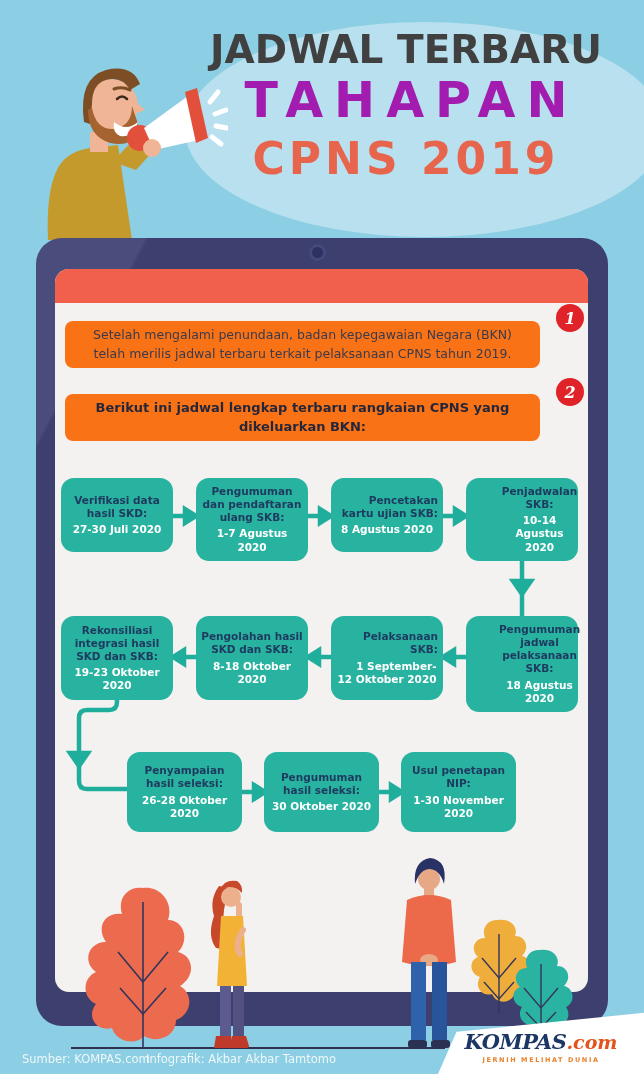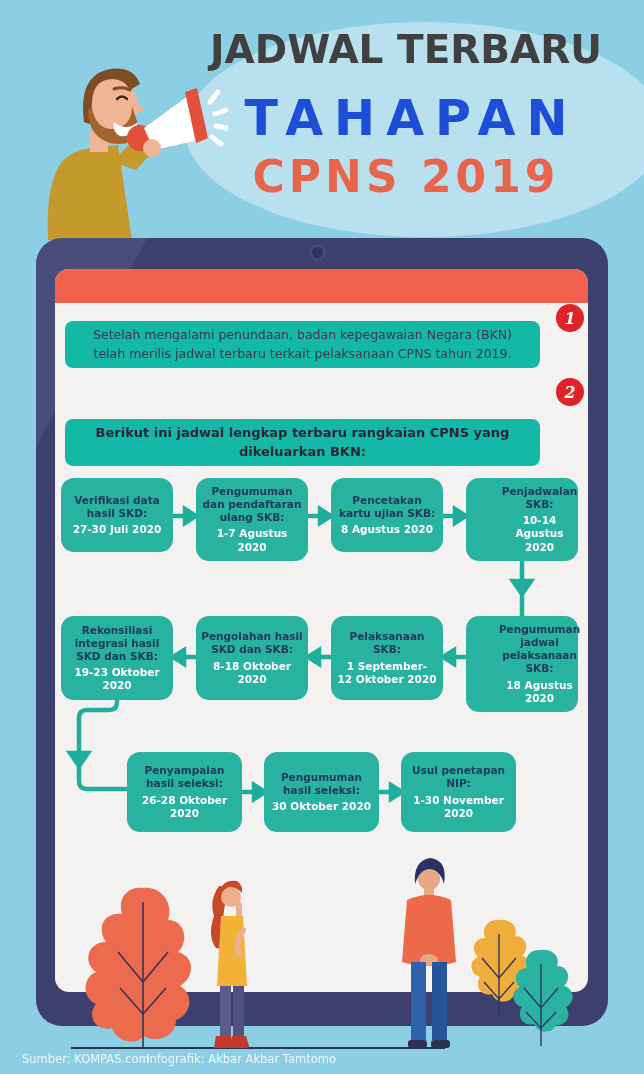--- a/index.html
+++ b/index.html
@@ -4,50 +4,50 @@
 <style>
   html,body{margin:0;padding:0;}
   #stage{position:relative;width:644px;height:1074px;background:#8ccee3;overflow:hidden;
          font-family:"DejaVu Sans","Liberation Sans",sans-serif;}
   
   .blob{position:absolute;left:185px;top:22px;width:480px;height:215px;border-radius:50%;
         background:#b9e0ee;}
   
   .title{position:absolute;left:180px;top:30px;width:452px;text-align:center;line-height:1;}
   .t1{font-size:39px;font-weight:800;color:#404040;letter-spacing:0px;}
-  .t2{font-size:49px;font-weight:800;color:#1d4ed8;letter-spacing:11px;margin-top:25px;margin-left:11px;}
+  .t2{font-size:49px;font-weight:800;color:#a21caf;letter-spacing:11px;margin-top:7px;margin-left:11px;}
   .t3{font-size:44px;font-weight:800;color:#e8654d;letter-spacing:4px;margin-top:12px;}
   
   .tablet{position:absolute;left:36px;top:238px;width:572px;height:788px;border-radius:26px;
           background:linear-gradient(118deg,#4a4c7b 0 11%,#3d3f6e 11.4%);}
   .camera{position:absolute;left:273px;top:6px;width:17px;height:17px;border-radius:50%;
           background:#2e3062;border:3px solid #45487a;box-sizing:border-box;}
   .screen{position:absolute;left:19px;top:31px;width:533px;height:723px;border-radius:14px;
           background:#f4f2f0;overflow:hidden;}
   .redbar{position:absolute;left:0;top:0;width:533px;height:34px;background:#f15f4d;}
-  .note{position:absolute;left:10px;width:475px;min-height:47px;background:#14b8a6;border-radius:8px;
+  .note{position:absolute;left:10px;width:475px;min-height:47px;background:#f97316;border-radius:8px;
         display:flex;align-items:center;justify-content:center;text-align:center;
         color:#3a3a4c;font-size:12.5px;line-height:1.45;padding:4px 16px;box-sizing:border-box;}
   .note1{top:52px;}
-  .note2{top:125px;font-weight:bold;color:#26263a;font-size:13px;margin-top:25px;}
+  .note2{top:125px;font-weight:bold;color:#26263a;font-size:13px;}
   .badge{position:absolute;width:28px;height:28px;border-radius:50%;background:#e02329;color:#fff;
          display:flex;align-items:center;justify-content:center;
          font-family:"DejaVu Serif","Liberation Serif",serif;font-style:italic;font-weight:bold;font-size:16px;}
   .b1{left:501px;top:35px;}
   .b2{left:501px;top:109px;}
   
   .step{position:absolute;background:#28b2a0;border-radius:13px;box-sizing:border-box;
         display:flex;flex-direction:column;align-items:center;justify-content:center;
         text-align:center;padding:7px 5px;width:112px;}
   .step .lbl{font-size:10.5px;font-weight:bold;color:#1e3a5e;line-height:1.25;}
   .step .date{font-size:10.5px;font-weight:bold;color:#ffffff;line-height:1.25;margin-top:3px;white-space:pre-line;}
   .r1{top:209px;min-height:74px;}
   .r2{top:347px;min-height:84px;}
   .r3{top:483px;min-height:80px;width:115px;}
-  .c1{left:6px;} .c2{left:141px;} .c3{left:276px;} .c4{left:411px;padding-left:40px;}
+  .c1{left:6px;} .c2{left:141px;} .c3{left:276px;text-align:right;} .c4{left:411px;padding-left:40px;}
   .p1{left:72px;} .p2{left:209px;} .p3{left:346px;}
   .connectors{position:absolute;left:0;top:0;pointer-events:none;}
   
   .speaker{position:absolute;left:18px;top:44px;pointer-events:none;}
   .people{position:absolute;left:0;top:0;pointer-events:none;}
   
   .footer-src{position:absolute;left:22px;top:1052px;font-size:11.5px;color:rgba(255,255,255,0.85);}
   .footer-credit{position:absolute;left:146px;top:1052px;font-size:11.5px;color:rgba(255,255,255,0.85);}
   .kompas-banner{position:absolute;left:438px;top:1006px;width:206px;height:68px;background:#ffffff;
                  clip-path:polygon(0% 100%,9% 38%,100% 10%,100% 100%);text-align:center;box-sizing:border-box;
@@ -255,14 +255,20 @@
                C516,1017 524,1027 534,1024 C538,1034 552,1034 556,1025 C566,1026 572,1016 566,1007
                C576,1002 574,988 564,986 C572,978 568,966 557,966 C561,955 550,948 540,950 Z" fill="#2ab3a1"></path>
       <path d="M541,964 L541,1046" stroke="#33355c" stroke-width="1.4"></path>
       <path d="M524,988 L541,1008 L558,988 M526,1012 L541,1028 L556,1012" stroke="#33355c" stroke-width="1.4" fill="none"></path>
     </g>
   </svg>
 
   <div class="footer-src">Sumber: KOMPAS.com</div>
   <div class="footer-credit">Infografik: Akbar Akbar Tamtomo</div>
 
+  <div class="kompas-banner">
+    <div>
+      <span class="k-brand">KOMPAS</span><span class="k-suffix">.com</span>
+    </div>
+    <div class="k-tagline">JERNIH MELIHAT DUNIA</div>
+  </div>
 
 </div>
 
 </body></html>

